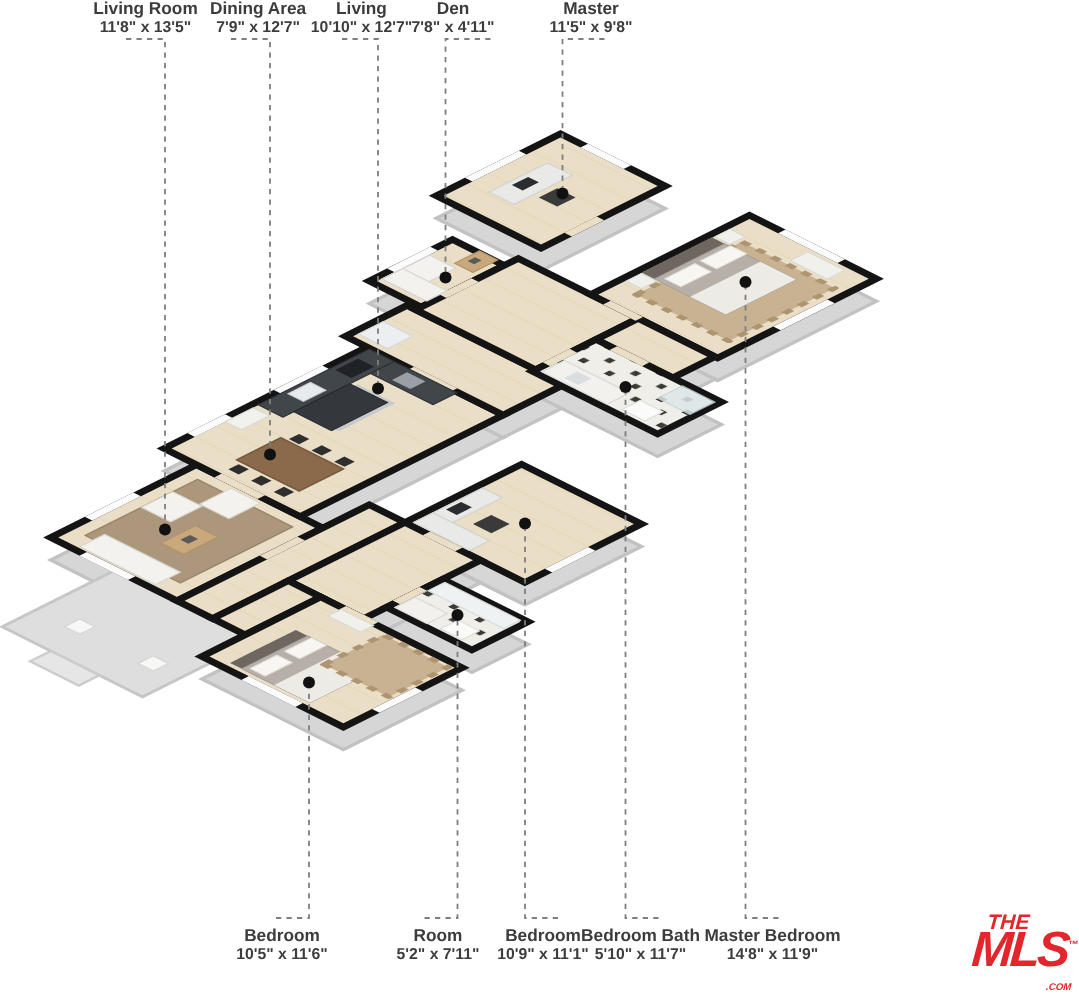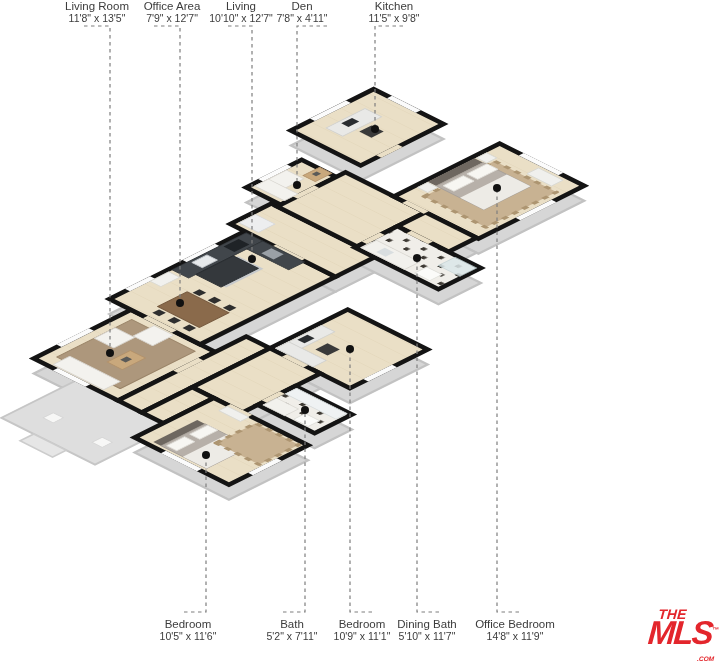--- a/index.html
+++ b/index.html
@@ -1,20 +1,20 @@
 <!DOCTYPE html>
 <html><head>
 <meta charset="utf-8">
 <style>
   html,body{margin:0;padding:0;}
   body{
     width:719px;height:664px;position:relative;background:#ffffff;overflow:hidden;
     font-family:"Liberation Sans","DejaVu Sans",sans-serif;
   }
-  .lbl{position:absolute;transform:translateX(-50%);text-align:center;white-space:nowrap;}
+  .lbl{position:absolute;transform:translateX(-50%);text-align:center;white-space:nowrap;font-weight:bold;}
   .lbl .nm{font-size:11.5px;line-height:12px;color:#3C3C3C;}
   .lbl .dm{font-size:10.5px;line-height:12px;color:#3C3C3C;}
   .lbl.top{top:0;}
   .lbl.bot{top:618px;text-align:center;}
   svg{position:absolute;left:0;top:0;}
   .logo{
     position:absolute;right:4px;bottom:6px;width:68px;height:50px;
     color:#E3262C;font-style:italic;font-weight:bold;transform:skewX(-4deg);
   }
   .logo-the{position:absolute;top:-2px;left:10px;font-size:14px;}
@@ -206,54 +206,54 @@
     <circle cx="417" cy="258" r="4"></circle>
     <circle cx="497" cy="188" r="4"></circle>
   </g>
 </svg>
 
 <div class="lbl top" style="left:97px">
   <div class="nm">Living Room</div>
   <div class="dm">11'8" x 13'5"</div>
 </div>
 <div class="lbl top" style="left:172px">
-  <div class="nm">Office Area</div>
+  <div class="nm">Dining Area</div>
   <div class="dm">7'9" x 12'7"</div>
 </div>
 <div class="lbl top" style="left:241px">
   <div class="nm">Living</div>
   <div class="dm">10'10" x 12'7"</div>
 </div>
 <div class="lbl top" style="left:302px">
   <div class="nm">Den</div>
   <div class="dm">7'8" x 4'11"</div>
 </div>
 <div class="lbl top" style="left:394px">
-  <div class="nm">Kitchen</div>
+  <div class="nm">Master</div>
   <div class="dm">11'5" x 9'8"</div>
 </div>
 
 <div class="lbl bot" style="left:188px">
   <div class="nm">Bedroom</div>
   <div class="dm">10'5" x 11'6"</div>
 </div>
 <div class="lbl bot" style="left:292px">
-  <div class="nm">Bath</div>
+  <div class="nm">Room</div>
   <div class="dm">5'2" x 7'11"</div>
 </div>
 <div class="lbl bot" style="left:362px">
   <div class="nm">Bedroom</div>
   <div class="dm">10'9" x 11'1"</div>
 </div>
 <div class="lbl bot" style="left:427px">
-  <div class="nm">Dining Bath</div>
+  <div class="nm">Bedroom Bath</div>
   <div class="dm">5'10" x 11'7"</div>
 </div>
 <div class="lbl bot" style="left:515px">
-  <div class="nm">Office Bedroom</div>
+  <div class="nm">Master Bedroom</div>
   <div class="dm">14'8" x 11'9"</div>
 </div>
 
 <div class="logo">
   <span class="logo-the">THE</span>
   <span class="logo-mls"><span>MLS</span><span class="logo-tm">™</span></span>
   <span class="logo-com">.COM</span>
 </div>
 
 </body></html>

